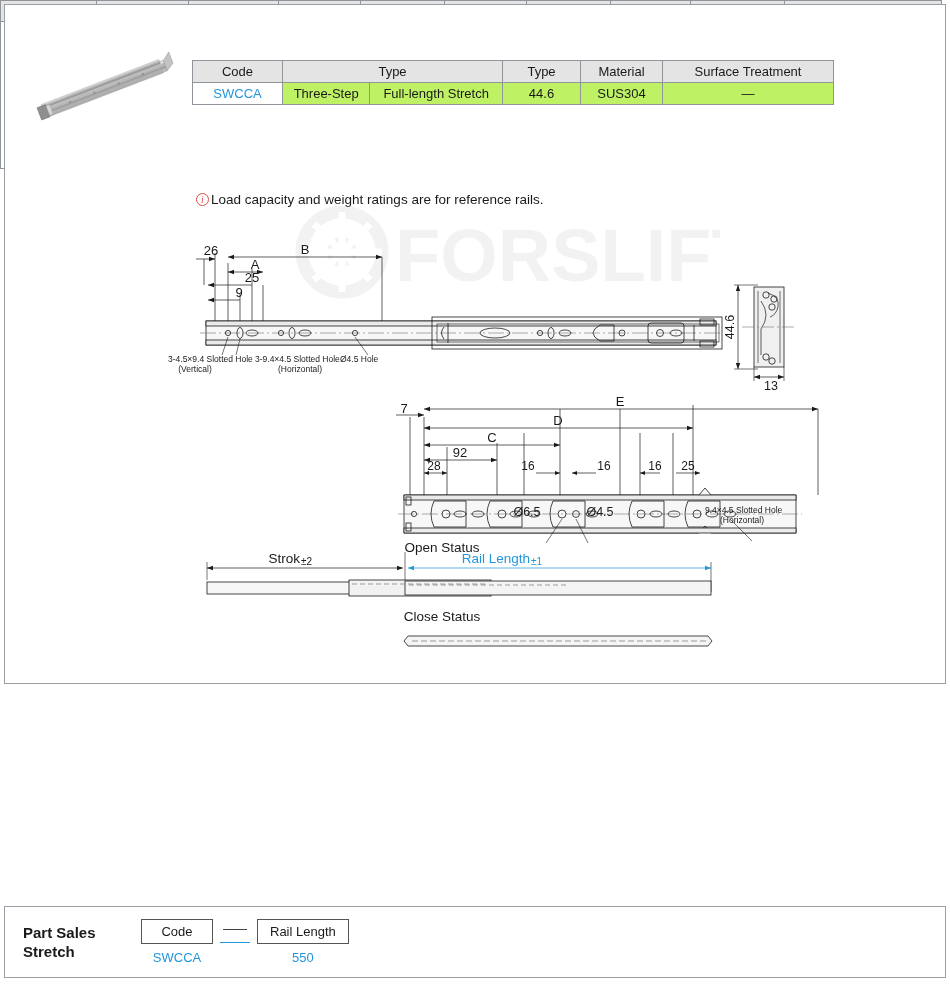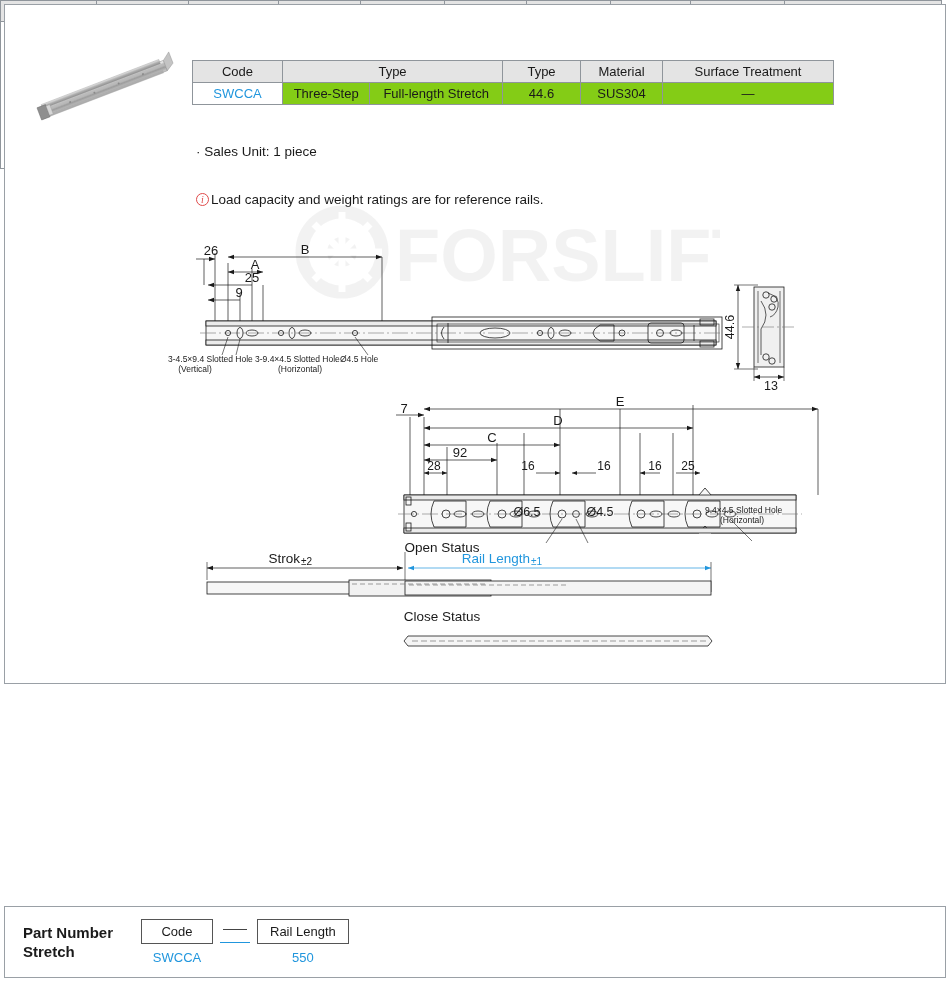--- a/index.html
+++ b/index.html
@@ -49,21 +49,21 @@
   
   #top-table {
     position: absolute; left: 192px; top: 60px;
     border-collapse: collapse; font-size: 13px;
   }
   #top-table th, #top-table td {
     border: 1px solid #8f959b; text-align: center;
     height: 22px; padding: 0 6px; font-weight: normal; white-space: nowrap;
   }
   #top-table thead th { background: #e4e4e4; }
-  #top-table tbody td { background: #84cc16; }
+  #top-table tbody td { background: #bef264; }
   #top-table tbody td.code-cell { background: #fff; color: #2196dd; }
 
   
   #notes { position: absolute; left: 196px; top: 142px; font-size: 13.5px; line-height: 20px; }
   #notes .note-head { margin-bottom: 1px; }
   #info-line {
     position: absolute; left: 196px; top: 192px;
     font-size: 13.5px; display: flex; align-items: center; gap: 2px;
   }
   .i-icon {
@@ -170,21 +170,20 @@
       <td>Three-Step</td>
       <td>Full-length Stretch</td>
       <td>44.6</td>
       <td>SUS304</td>
       <td>—</td>
     </tr>
   </tbody>
 </table>
 
 <div id="notes">
-  <div>· Sales Unit: 1 piece</div>
 </div>
 <div id="info-line">
   <span class="i-icon">i</span>
   <span>Load capacity and weight ratings are for reference rails.</span>
 </div>
 
 <svg id="watermark" viewBox="0 0 430 95">
   <g fill="#8a8a8a">
     <circle cx="52" cy="47" r="40" fill="none" stroke="#8a8a8a" stroke-width="13"></circle>
     <circle cx="52" cy="47" r="15" fill="#8a8a8a"></circle>
@@ -548,21 +547,21 @@
         <td>30kgf</td>
         <td>1.63</td>
       </tr>
     </tbody>
   </table>
 </div>
 
 <div class="panel" id="pn-panel">
   <div id="pn-inner">
     <div id="pn-label">
-      <div>Part Number</div>
+      <div>Part Sales</div>
       <div>Stretch</div>
     </div>
     <div id="pn-chain">
       <div class="pn-col">
         <div class="pn-box">Code</div>
         <div class="pn-val">SWCCA</div>
       </div>
       <div class="pn-dash-col">
         <div class="dash-top"></div>
         <div class="dash-bot"></div>

